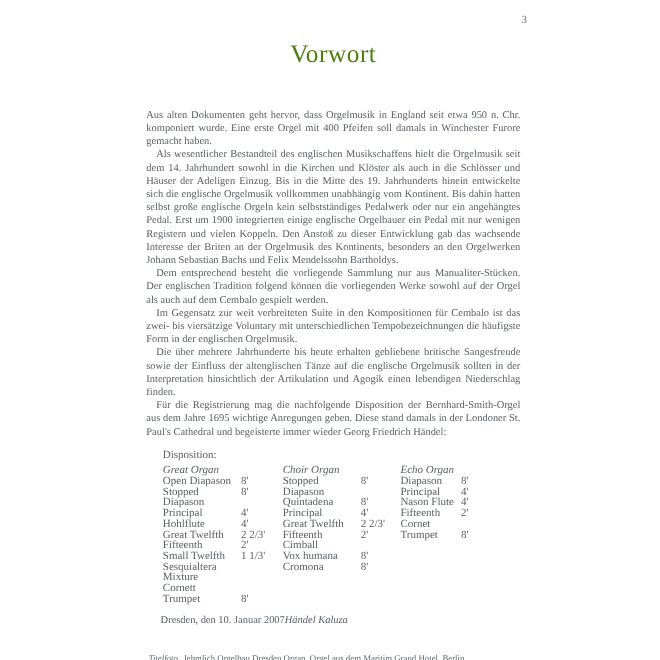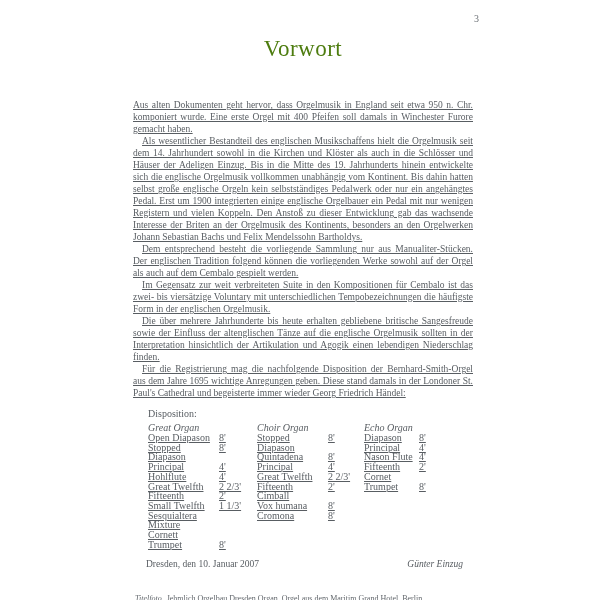--- a/index.html
+++ b/index.html
@@ -36,43 +36,43 @@
     font-size: 23px;
     letter-spacing: 0.5px;
     color: #4d7c0f;
   }
   .body {
     margin-top: 37px;
     font-size: 9.5px;
     line-height: 12px;
     text-align: justify;
   }
-  .body p { margin: 0; text-decoration: underline; }
+  .body p { margin: 0; }
   .body p + p { text-indent: 9px; }
   .disposition {
     margin-top: 10px;
     margin-left: 15px;
     font-size: 10px;
     line-height: 10px;
   }
   .disp-label { margin: 0 0 4px 0; }
   .disp-columns { display: flex; justify-content: center; }
   .disp-col { width: 111px; }
   .disp-col:nth-child(2) { width: 109px; }
   .disp-header {
     font-style: italic;
     line-height: 10px;
     margin-bottom: 0px;
   }
-  .disp-row { display: flex; line-height: 9.7px; text-decoration: underline; }
+  .disp-row { display: flex; line-height: 9.7px; }
   .stop-name { width: 71px; }
   .disp-col:nth-child(3) .stop-name { width: 55px; }
   .signature {
     display: flex;
-    justify-content: space-between;
+    justify-content: flex-start;
     margin-top: 9px;
     padding-left: 13px;
     padding-right: 10px;
     font-size: 9.5px;
     line-height: 12px;
   }
   .signature-author { font-style: italic; }
   .footer {
     position: absolute;
     left: 135px;
@@ -219,21 +219,21 @@
               <span class="stop-name">Trumpet</span>
               <span class="stop-pitch">8'</span>
             </div>
         </div>
 
       </div>
     </div>
 
     <div class="signature">
       <span>Dresden, den 10. Januar 2007</span>
-      <span class="signature-author">Günter Einzug</span>
+      <span class="signature-author">Händel Kaluza</span>
     </div>
 
   </div>
 
   <div class="footer">
     <span class="footer-label">Titelfoto</span>
     <div class="footer-text">
       <p>Jehmlich Orgelbau Dresden Organ. Orgel aus dem Maritim Grand Hotel, Berlin.</p>
       <p>Mit freundlicher Genehmigung.</p>
     </div>

